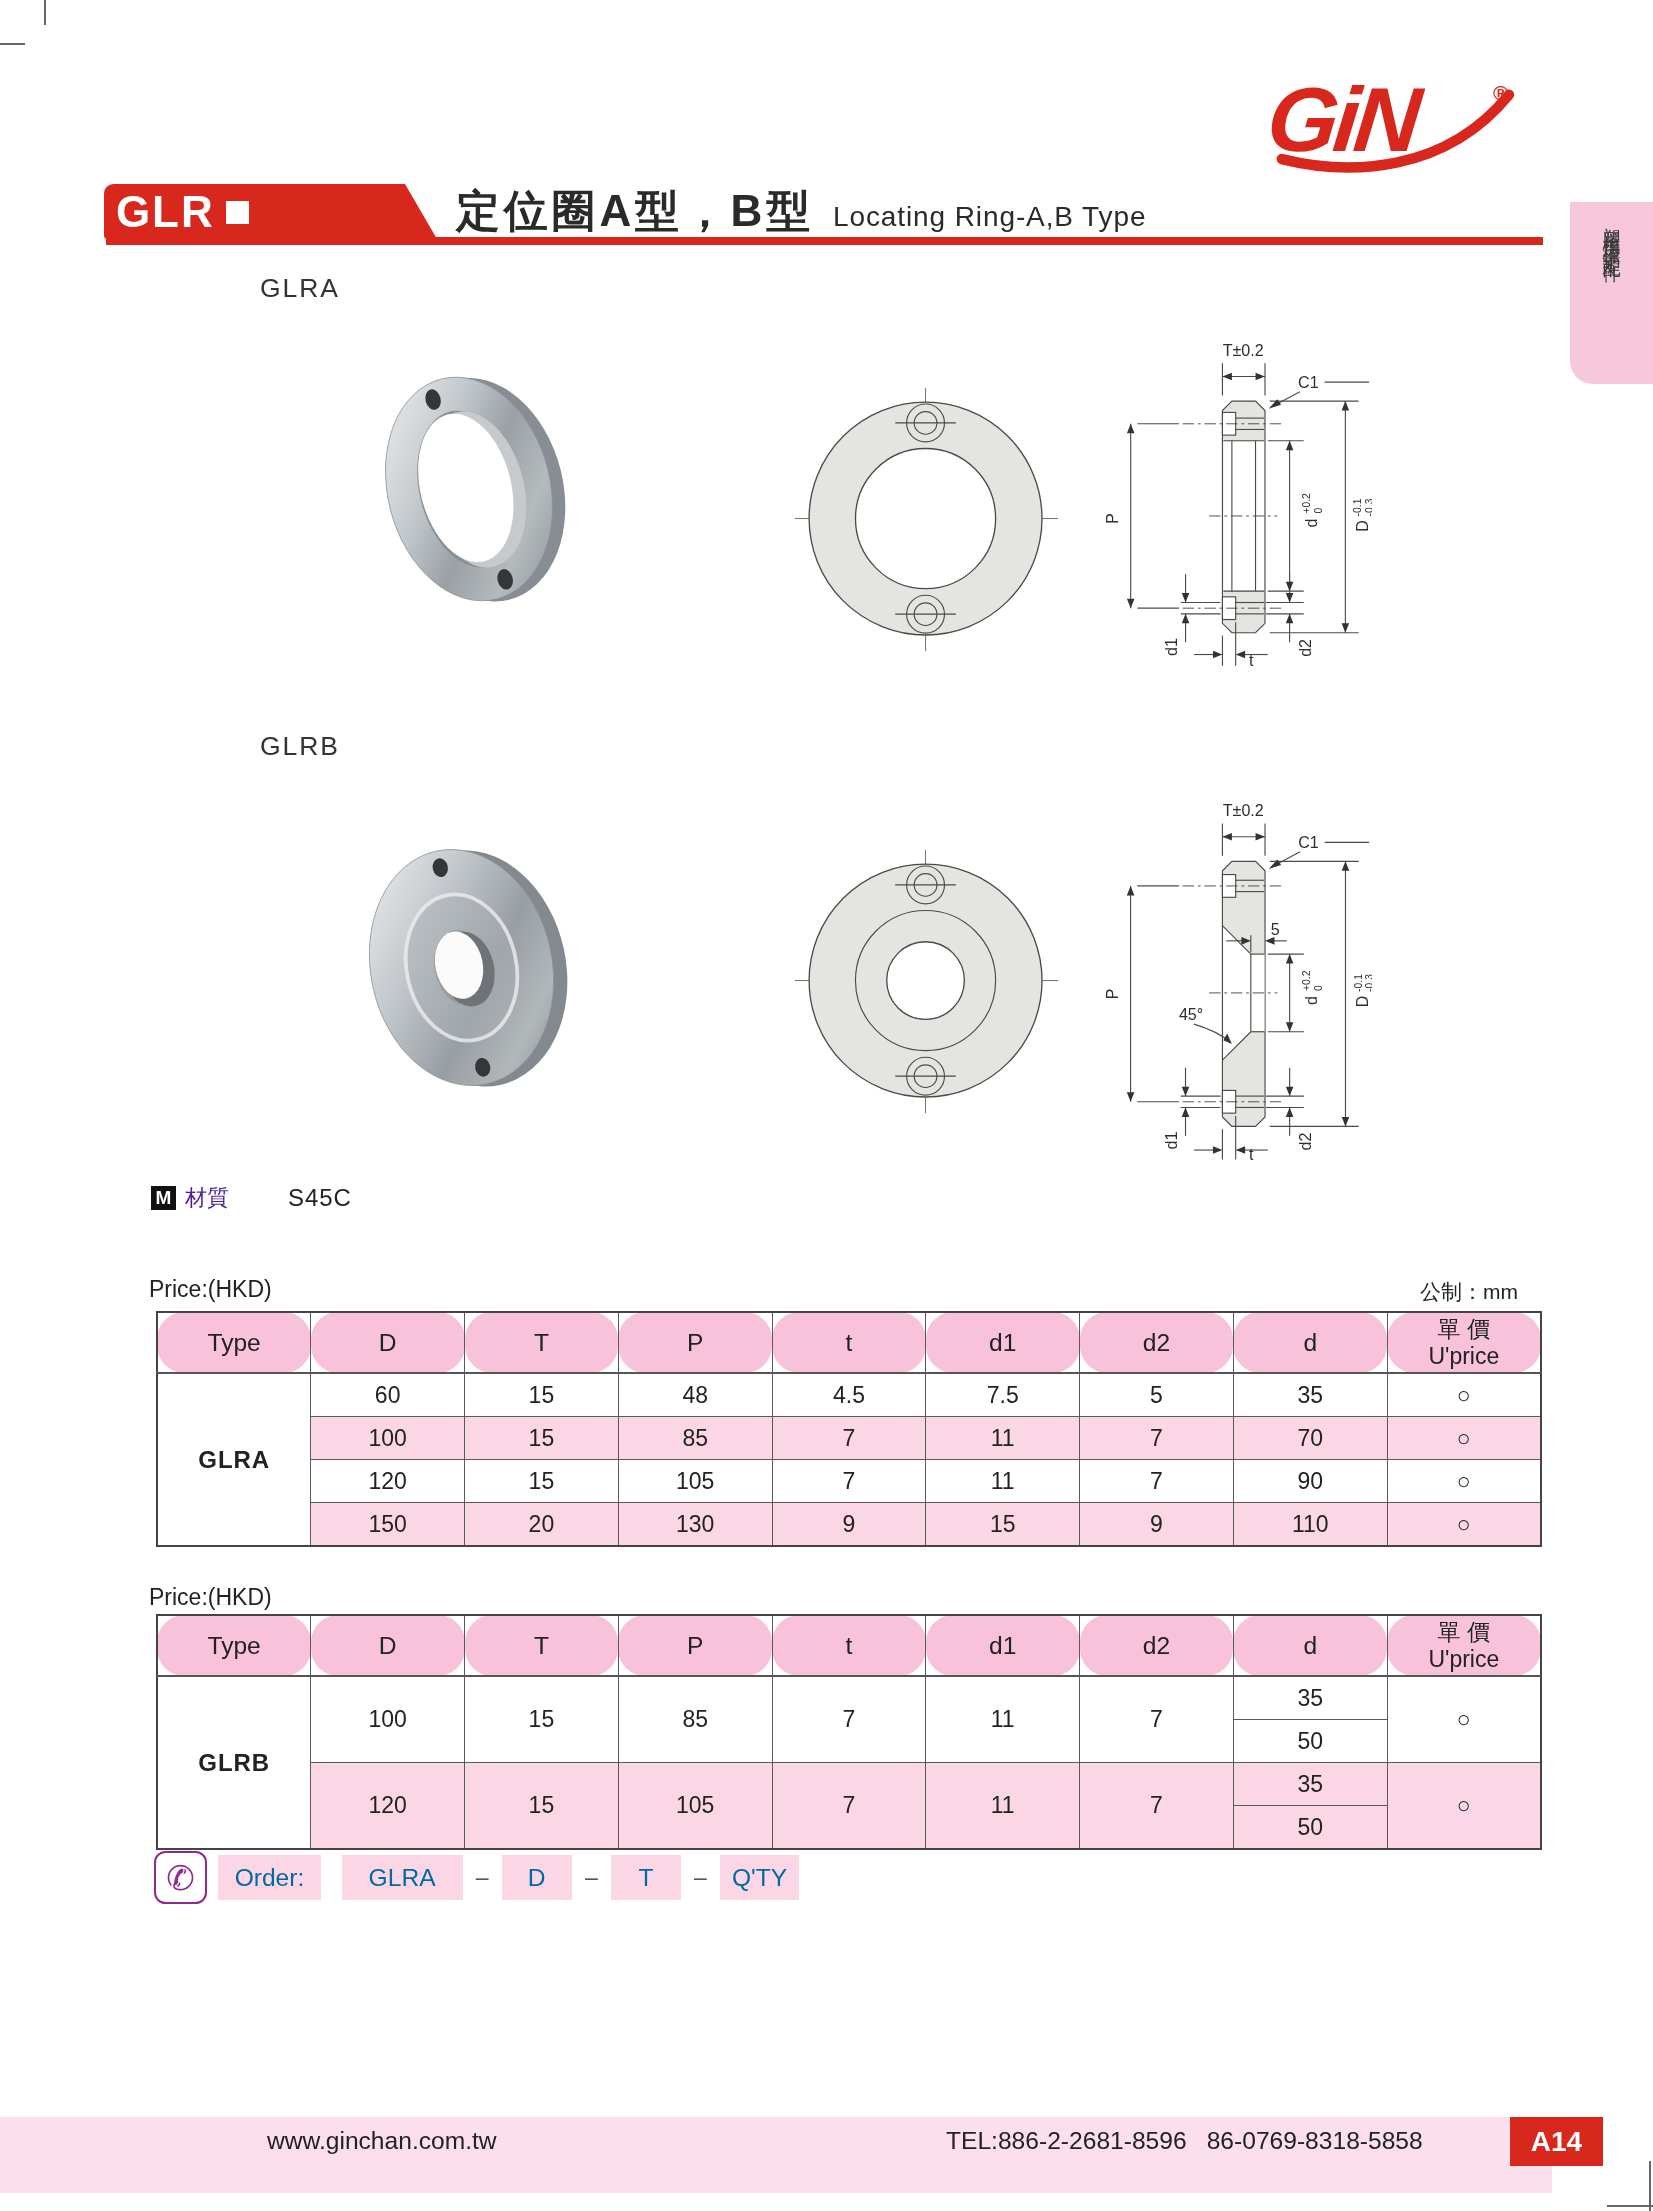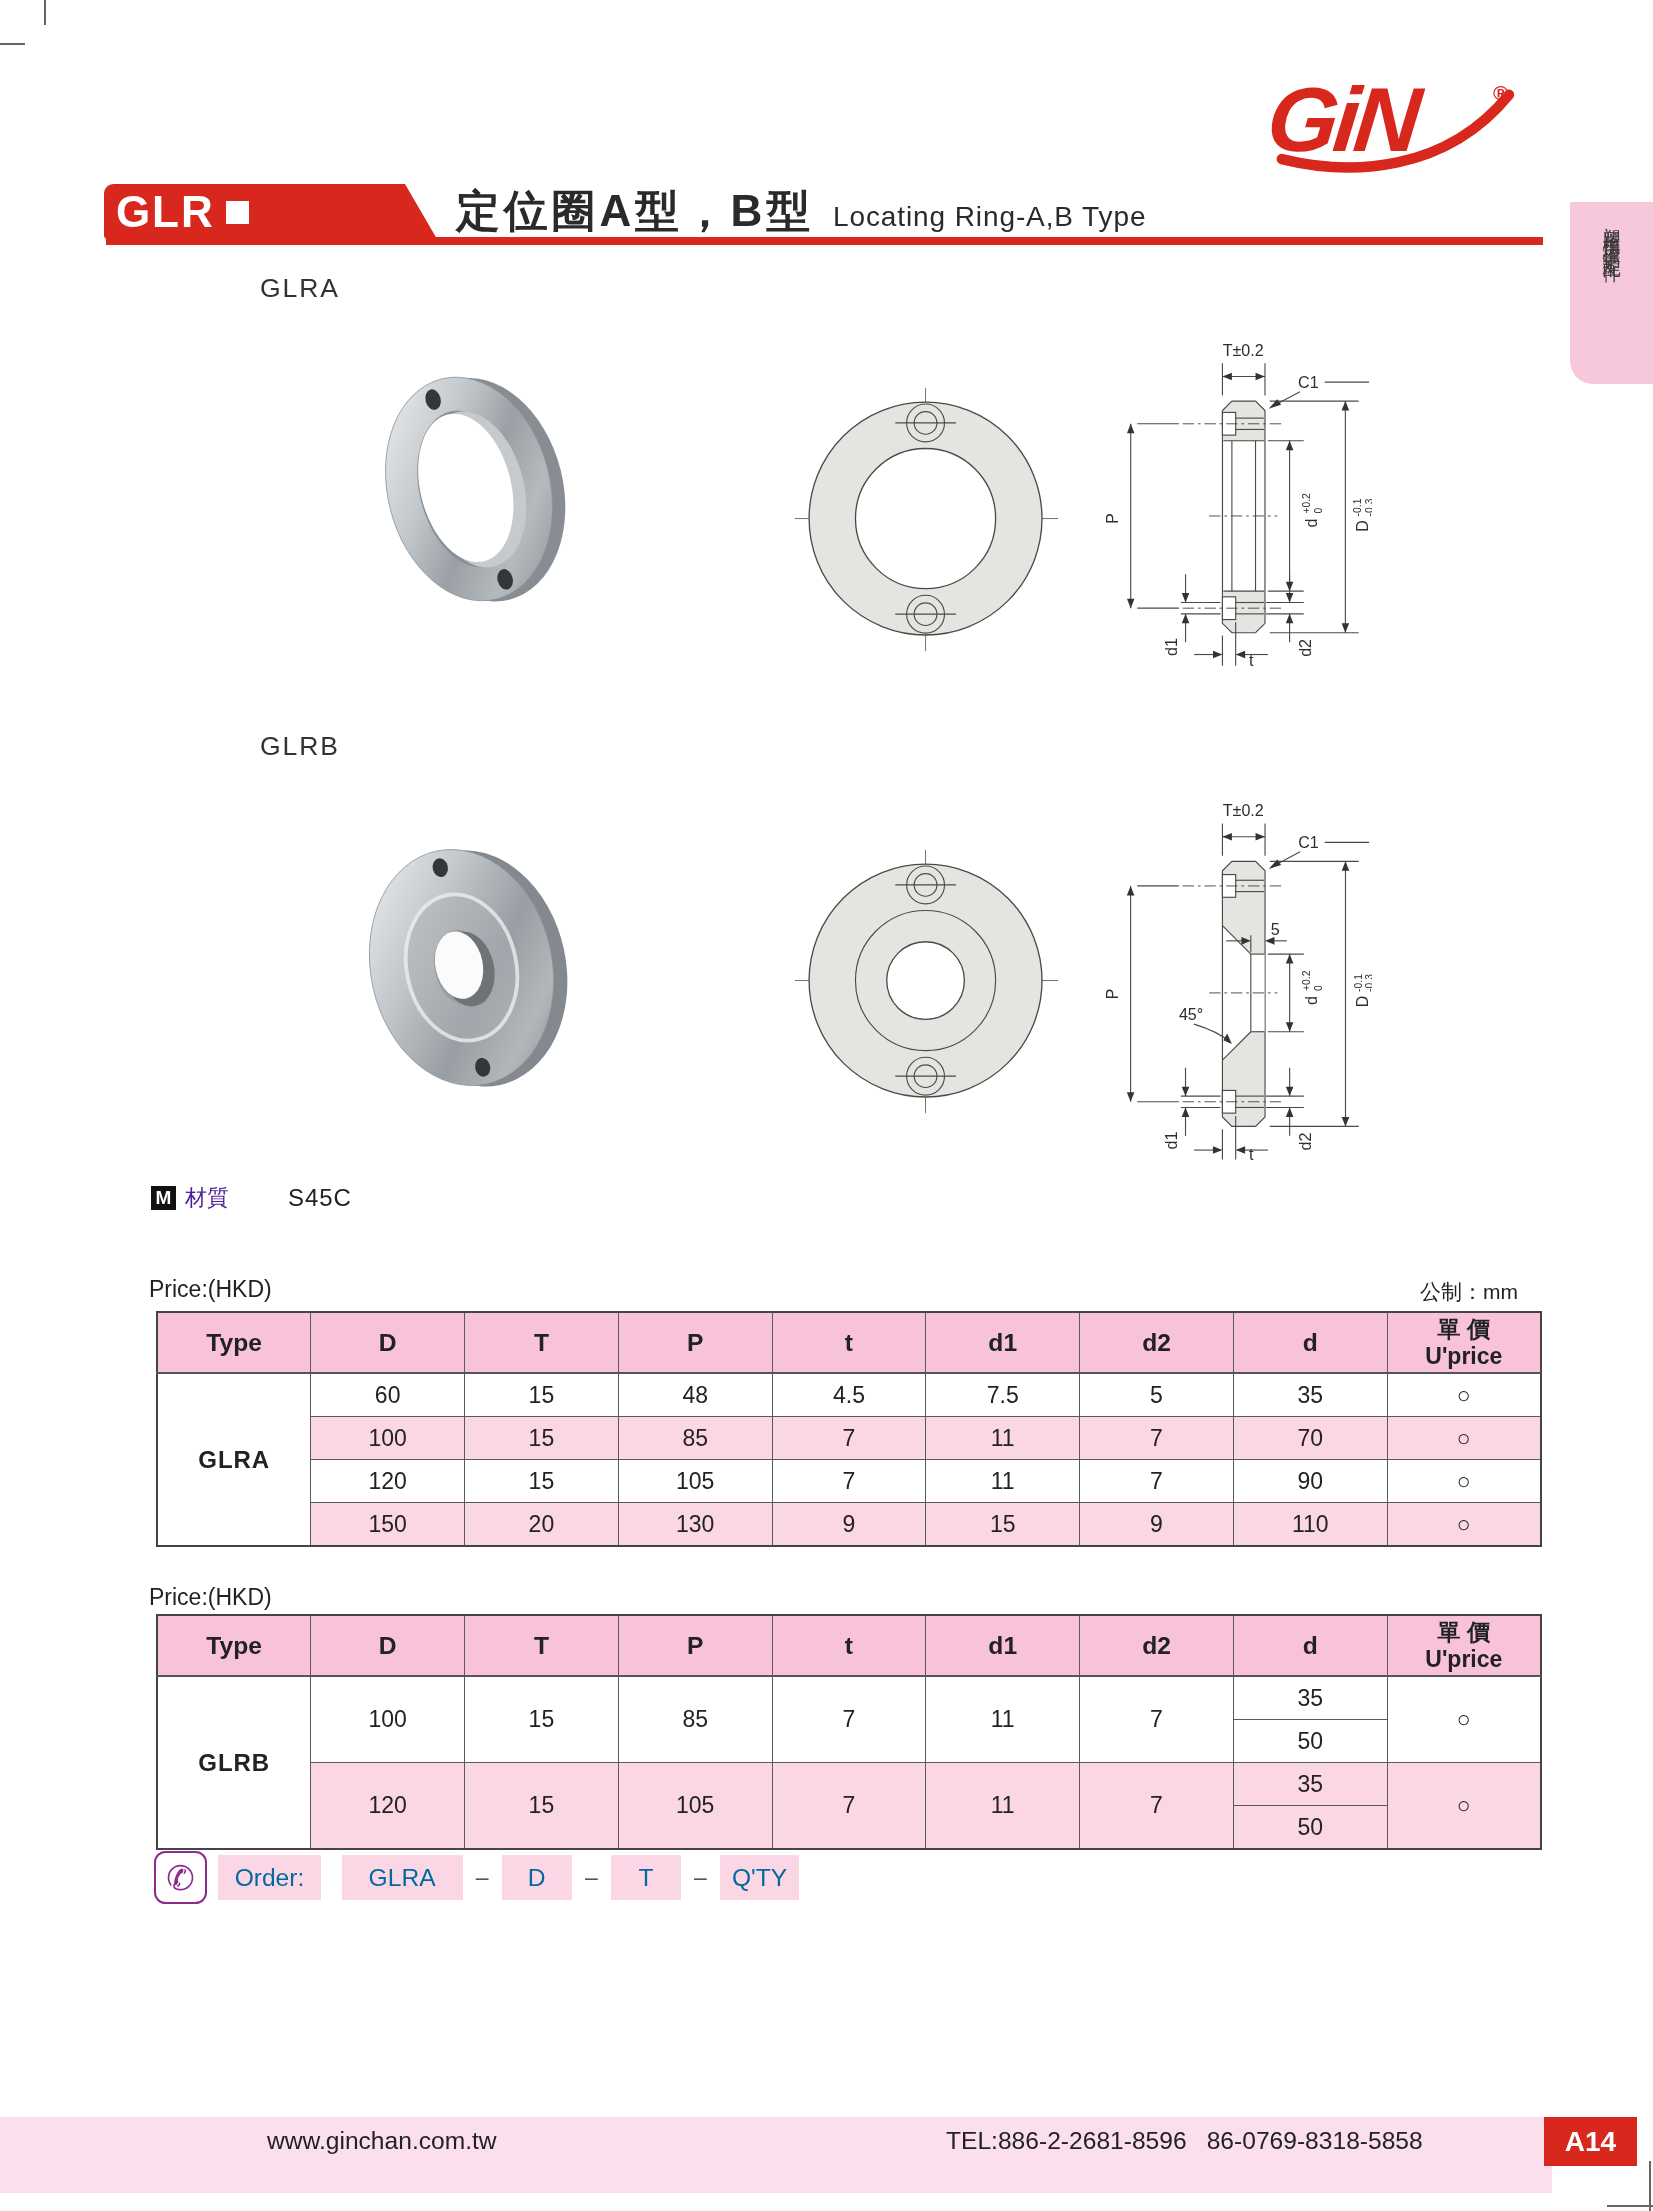--- a/index.html
+++ b/index.html
@@ -34,43 +34,43 @@
     display:flex;align-items:center;justify-content:center;}
   .mat .mlabel{font-size:22px;margin-left:9.5px;color:#4c1d95;}
   .mat .mval{font-size:24px;margin-left:59px;color:#222;letter-spacing:0.9px;}
   
   .price-label{position:absolute;font-size:23px;color:#222;}
   .unit-label{position:absolute;font-size:21px;color:#222;}
   table.spec{border-collapse:collapse;table-layout:fixed;width:1386px;background:#fff;}
   table.spec col{width:11.11%;}
   table.spec th,table.spec td{border:1.4px solid #5a5a5a;text-align:center;vertical-align:middle;
     font-size:23px;color:#222;padding:0;}
-  table.spec tr.hd th{background:#f8c3da;height:59px;font-weight:bold;font-size:24.6px;
-    border-bottom:2.4px solid #555;}
+  table.spec tr.hd th{background:#f8c3da;height:59px;font-weight:normal;font-size:24.6px;
+    border-bottom:2.4px solid #555;border-radius:27px;}
   table.spec td{height:42px;}
   table.spec .type-cell{font-weight:bold;font-size:24px;letter-spacing:0.9px;background:#fff;}
   table.spec tr.pink td{background:#fbd7e5;}
   .uprice-h div{line-height:26.5px;font-size:23px;}
   .circ{color:#b3b3b3;font-size:26.5px;}
   .grp-top td{border-top:2.4px solid #8a8a8a;}
   
   .order-row{position:absolute;left:154px;top:1851px;display:flex;align-items:center;height:53px;}
   .phone-box{width:49px;height:49px;border:2.8px solid #8e2a8a;border-radius:11.4px;background:#fff;
     display:flex;align-items:center;justify-content:center;color:#8e2a8a;font-size:34px;}
   .pink-box{background:#fbd7e5;height:45px;display:flex;align-items:center;justify-content:center;
     font-size:24.6px;color:#0369a1;}
   .order-label{width:87px;margin-left:11.4px;padding:0 7.6px;}
   .ob-code{width:121px;margin-left:21px;}
   .ob{margin-left:0;}
   .dash{color:#555;font-size:23px;margin:0 13.2px;}
   
   .footer-band{position:absolute;left:0;top:2117px;width:1552px;height:76px;background:#fcdfec;}
   .footer-web{position:absolute;left:267px;top:2127px;font-size:24.6px;color:#222;}
   .footer-tel{position:absolute;left:946px;top:2127px;display:flex;gap:20px;font-size:24.6px;color:#222;}
-  .page-num{position:absolute;left:1544px;top:2117px;width:93px;height:49px;background:#d8271d;
+  .page-num{position:absolute;left:1510px;top:2117px;width:93px;height:49px;background:#d8271d;
     color:#fff;font-weight:bold;font-size:28px;display:flex;align-items:center;justify-content:center;}
   svg text{font-family:"Liberation Sans",sans-serif;fill:#2e2e2e;}
 </style>
 </head>
 <body>
 
 <div class="page">
 
   <div class="mark" style="left:44px;top:0;width:1.9px;height:24.6px;"></div>
   <div class="mark" style="left:0;top:43px;width:24.6px;height:1.9px;"></div>

